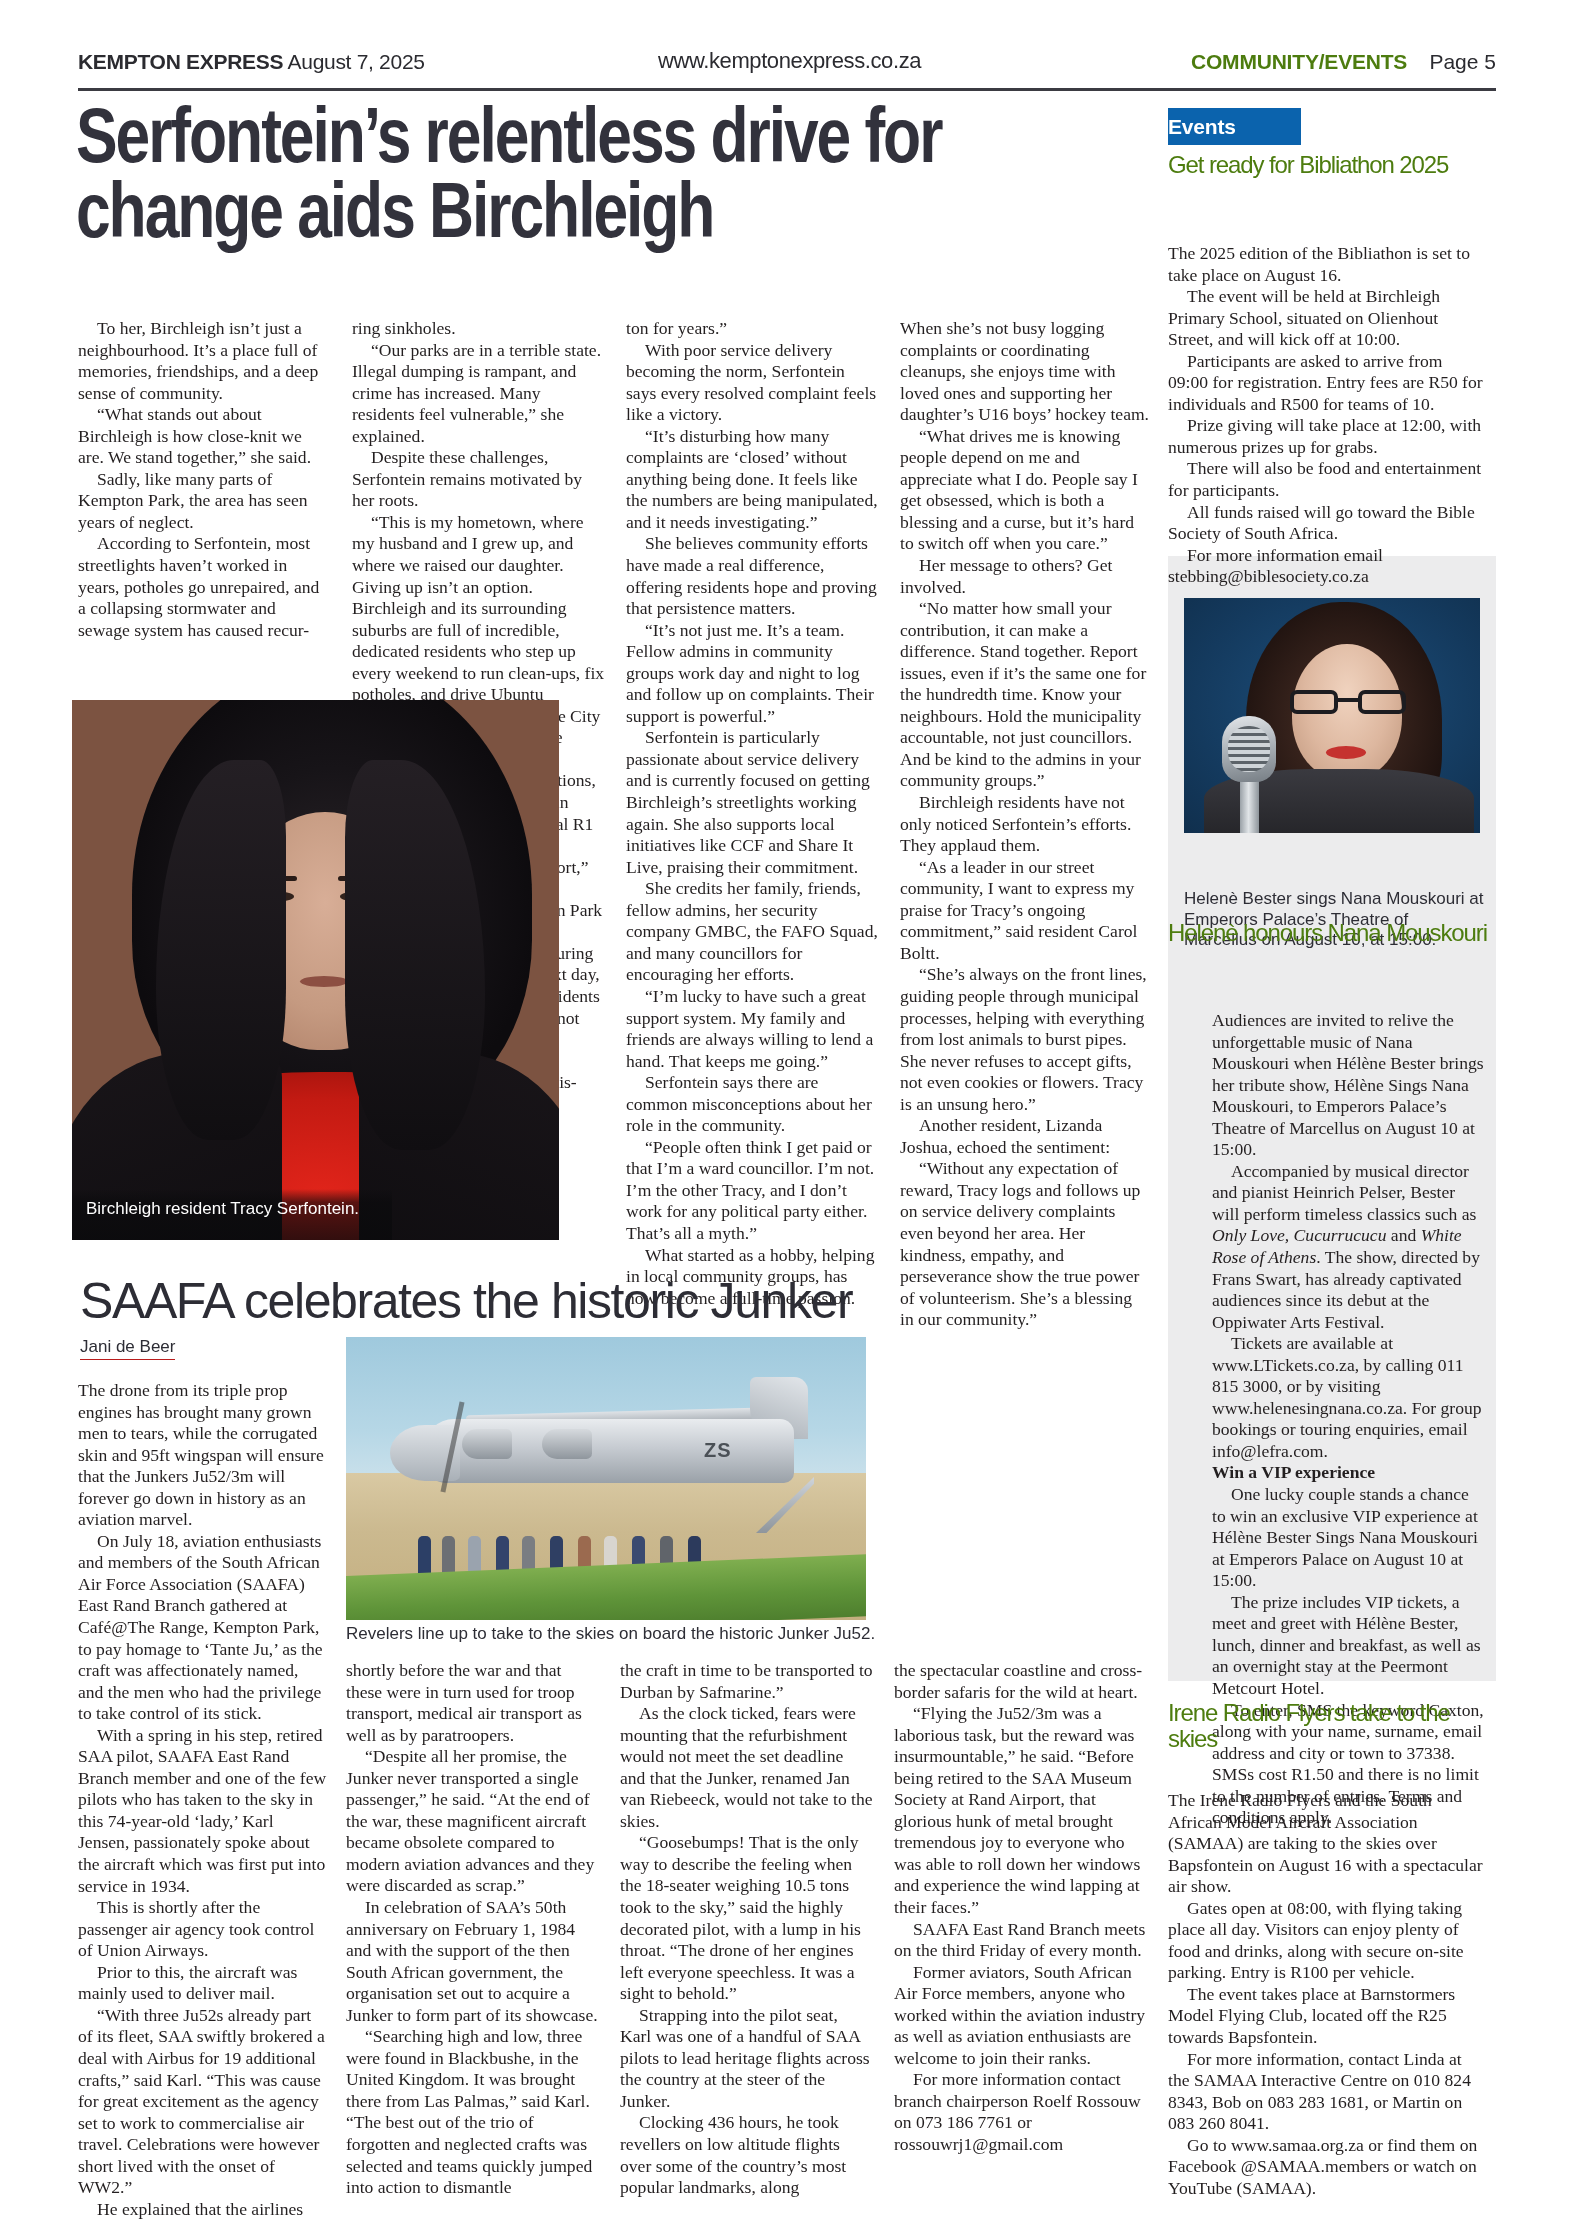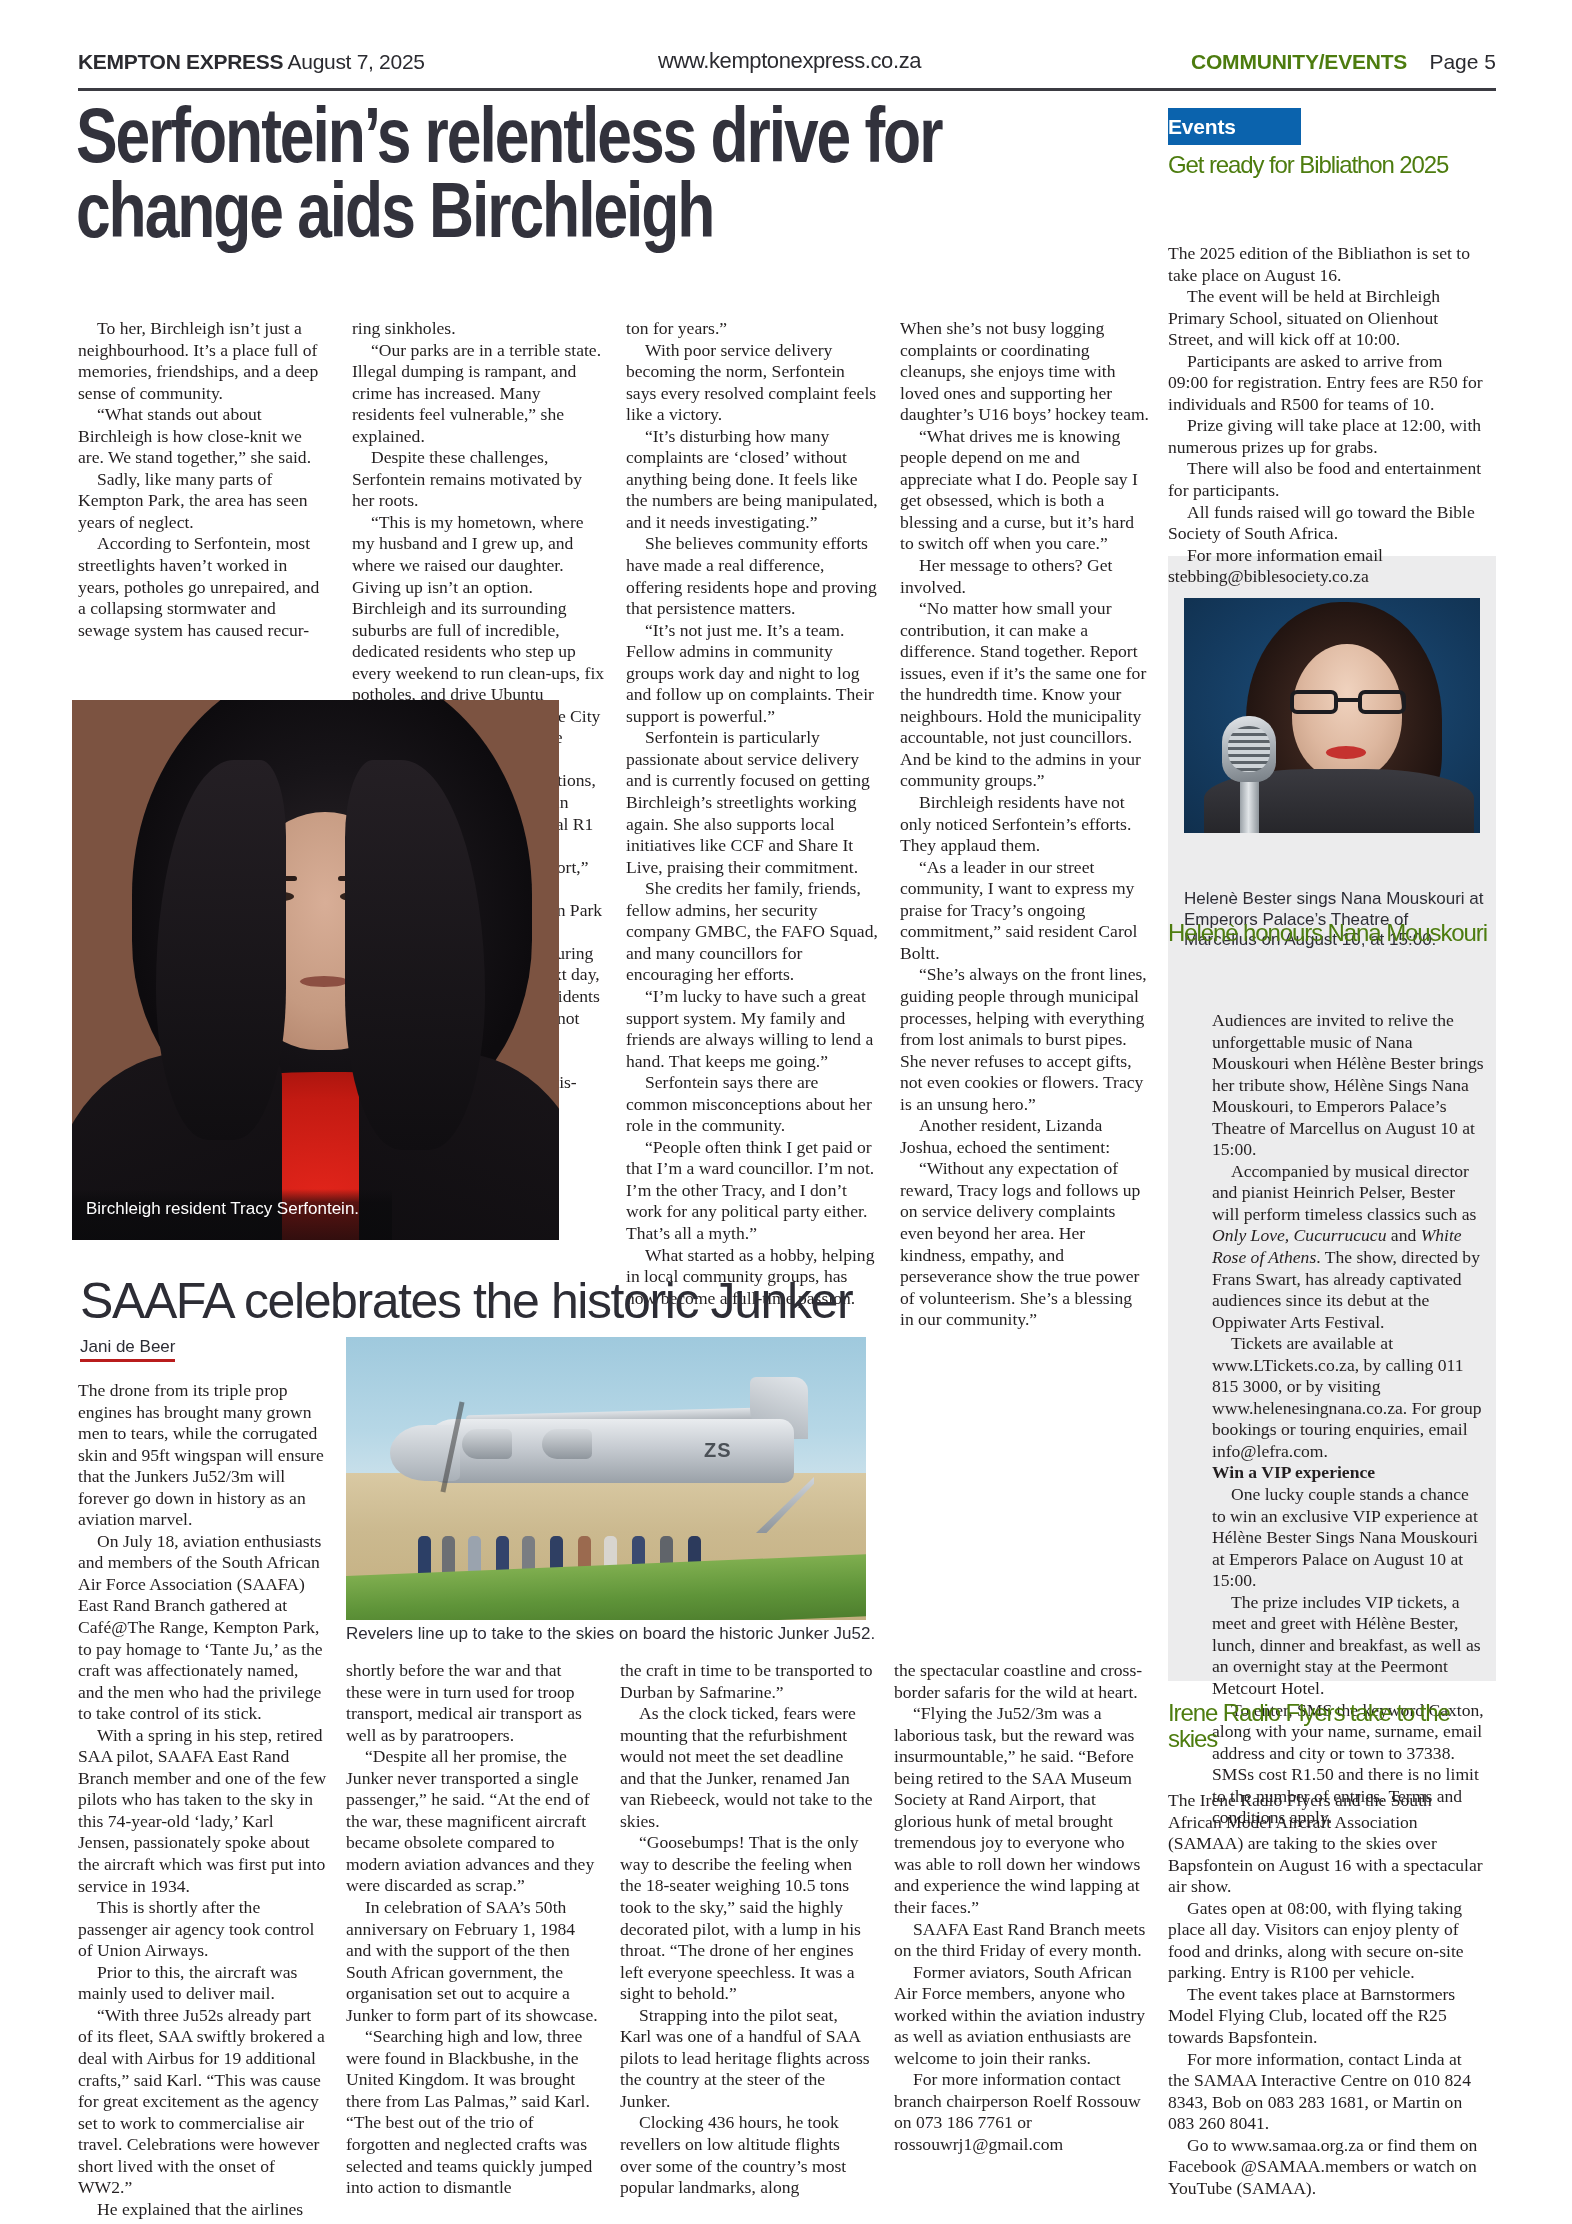--- a/index.html
+++ b/index.html
@@ -141,21 +141,21 @@
   .art2-head {
     position: absolute; left: 80px; top: 1272px;
     font-family: "Liberation Sans", sans-serif;
     font-weight: 400; font-size: 50px; letter-spacing: -1.4px;
     color: #2d2d35;
   }
   .byline {
     position: absolute; left: 80px; top: 1337px;
     font-family: "Liberation Sans", sans-serif;
     font-size: 17px; color: #2d2d35;
-    border-bottom: 3px solid #b91c1c; padding-bottom: 2px;
+    border-bottom: 1px solid #b91c1c; padding-bottom: 2px;
   }
   .art2-lead { position: absolute; left: 78px; top: 1380px; width: 250px;
                font-size: 17.6px; line-height: 1.225; }
   .art2-lead p { text-indent: 19px; margin: 0; }
   .art2-lead p:first-child { text-indent: 0; }
 
   
   .planephoto {
     position: absolute; left: 346px; top: 1337px; width: 520px; height: 283px;
     overflow: hidden; background: #9ec9dd;

